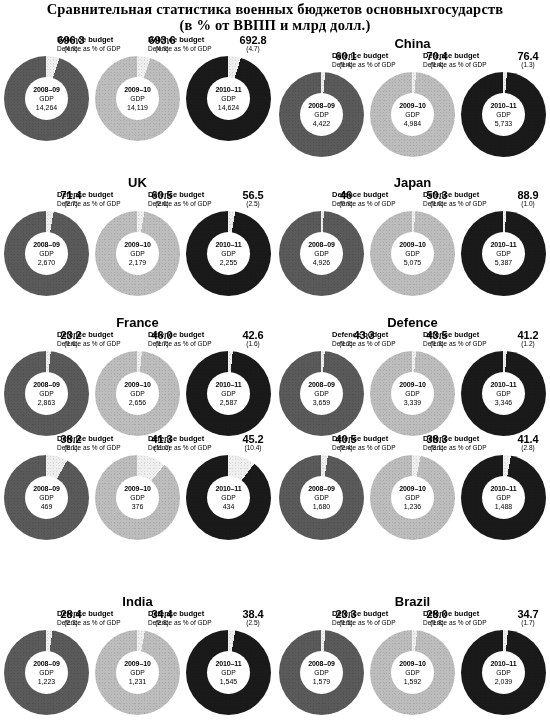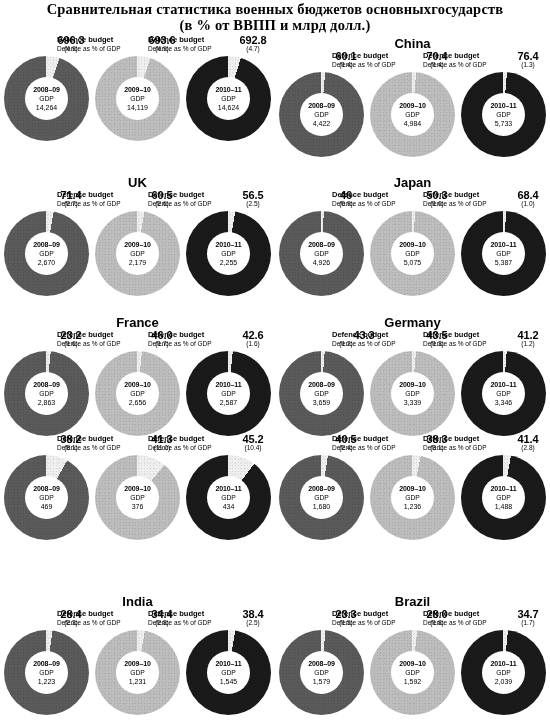--- a/index.html
+++ b/index.html
@@ -325,21 +325,21 @@
       <div class="country-name">Japan</div>
       <div class="labels" style="position: relative; margin: 0px 6px;">
         <div class="val" style="left: 46px; right: auto;">46</div>
         <div class="pct" style="left: 46px; right: auto;">(0.9)</div>
         <div class="val" style="left: 137px; right: auto;">50.3</div>
         <div class="pct" style="left: 137px; right: auto;">(1.0)</div>
         <div class="legend" style="left: 51px; right: auto;">
           <div class="l1">Defence budget</div>
           <div class="l2">Defence as % of GDP</div>
         </div>
-        <div class="val" style="left: 228px; right: auto;">68.4</div>
+        <div class="val" style="left: 228px; right: auto;">88.9</div>
         <div class="pct" style="left: 228px; right: auto;">(1.0)</div>
         <div class="legend" style="left: 142px; right: auto;">
           <div class="l1">Defence budget</div>
           <div class="l2">Defence as % of GDP</div>
         </div>
       </div>
       <div class="charts">
         <div class="chart-cell">
           <div class="donut-wrap">
             <div class="donut" style="background: conic-gradient(rgb(239, 239, 239) 0deg, rgb(239, 239, 239) 3.24deg, rgb(90, 90, 90) 3.24deg, rgb(90, 90, 90) 360deg);"></div>
@@ -423,21 +423,21 @@
             <div class="hole">
               <div class="yr">2010–11</div>
               <div class="gdplabel">GDP</div>
               <div class="gdpval">2,587</div>
             </div>
           </div>
         </div>
       </div>
     </div>
     <div class="panel row2 r2">
-      <div class="country-name">Germany</div>
+      <div class="country-name">Defence</div>
       <div class="labels" style="position: relative; margin: 0px 6px;">
         <div class="val" style="left: 64px; right: auto;">43.3</div>
         <div class="pct" style="left: 46px; right: auto;">(1.2)</div>
         <div class="val" style="left: 137px; right: auto;">43.5</div>
         <div class="pct" style="left: 137px; right: auto;">(1.3)</div>
         <div class="legend" style="left: 51px; right: auto;">
           <div class="l1">Defence budget</div>
           <div class="l2">Defence as % of GDP</div>
         </div>
         <div class="val" style="left: 228px; right: auto;">41.2</div>

